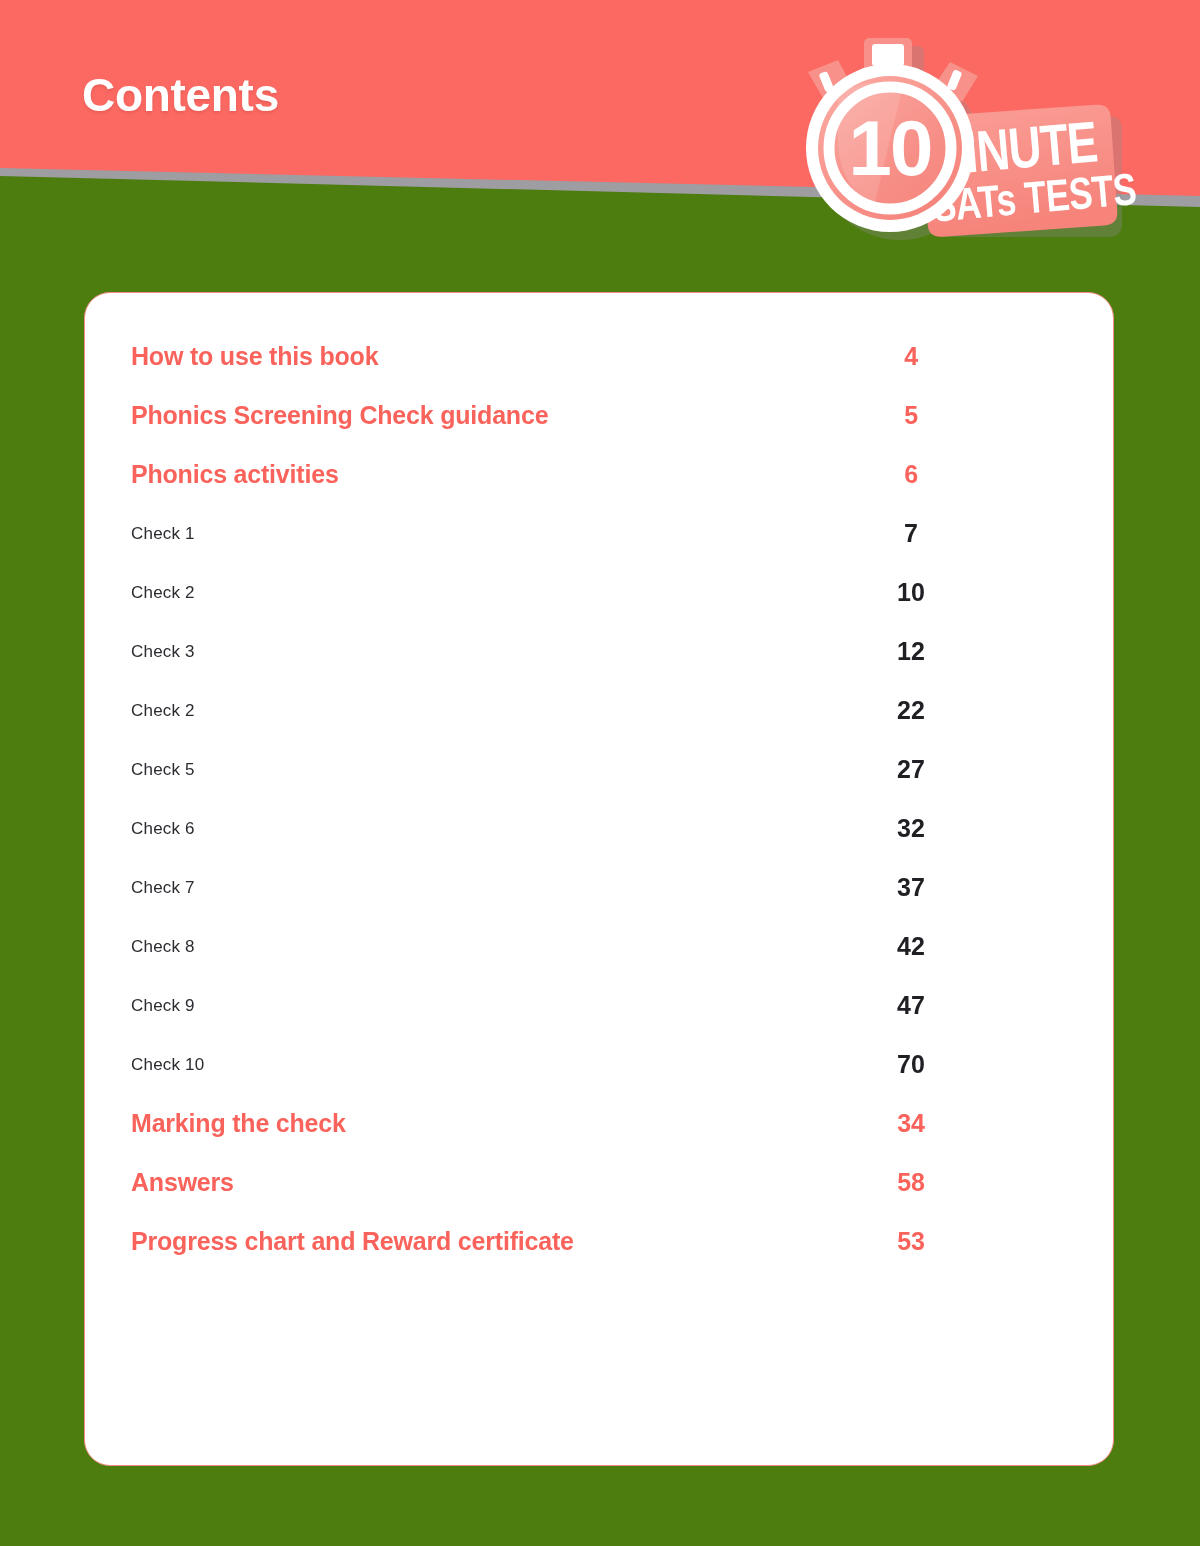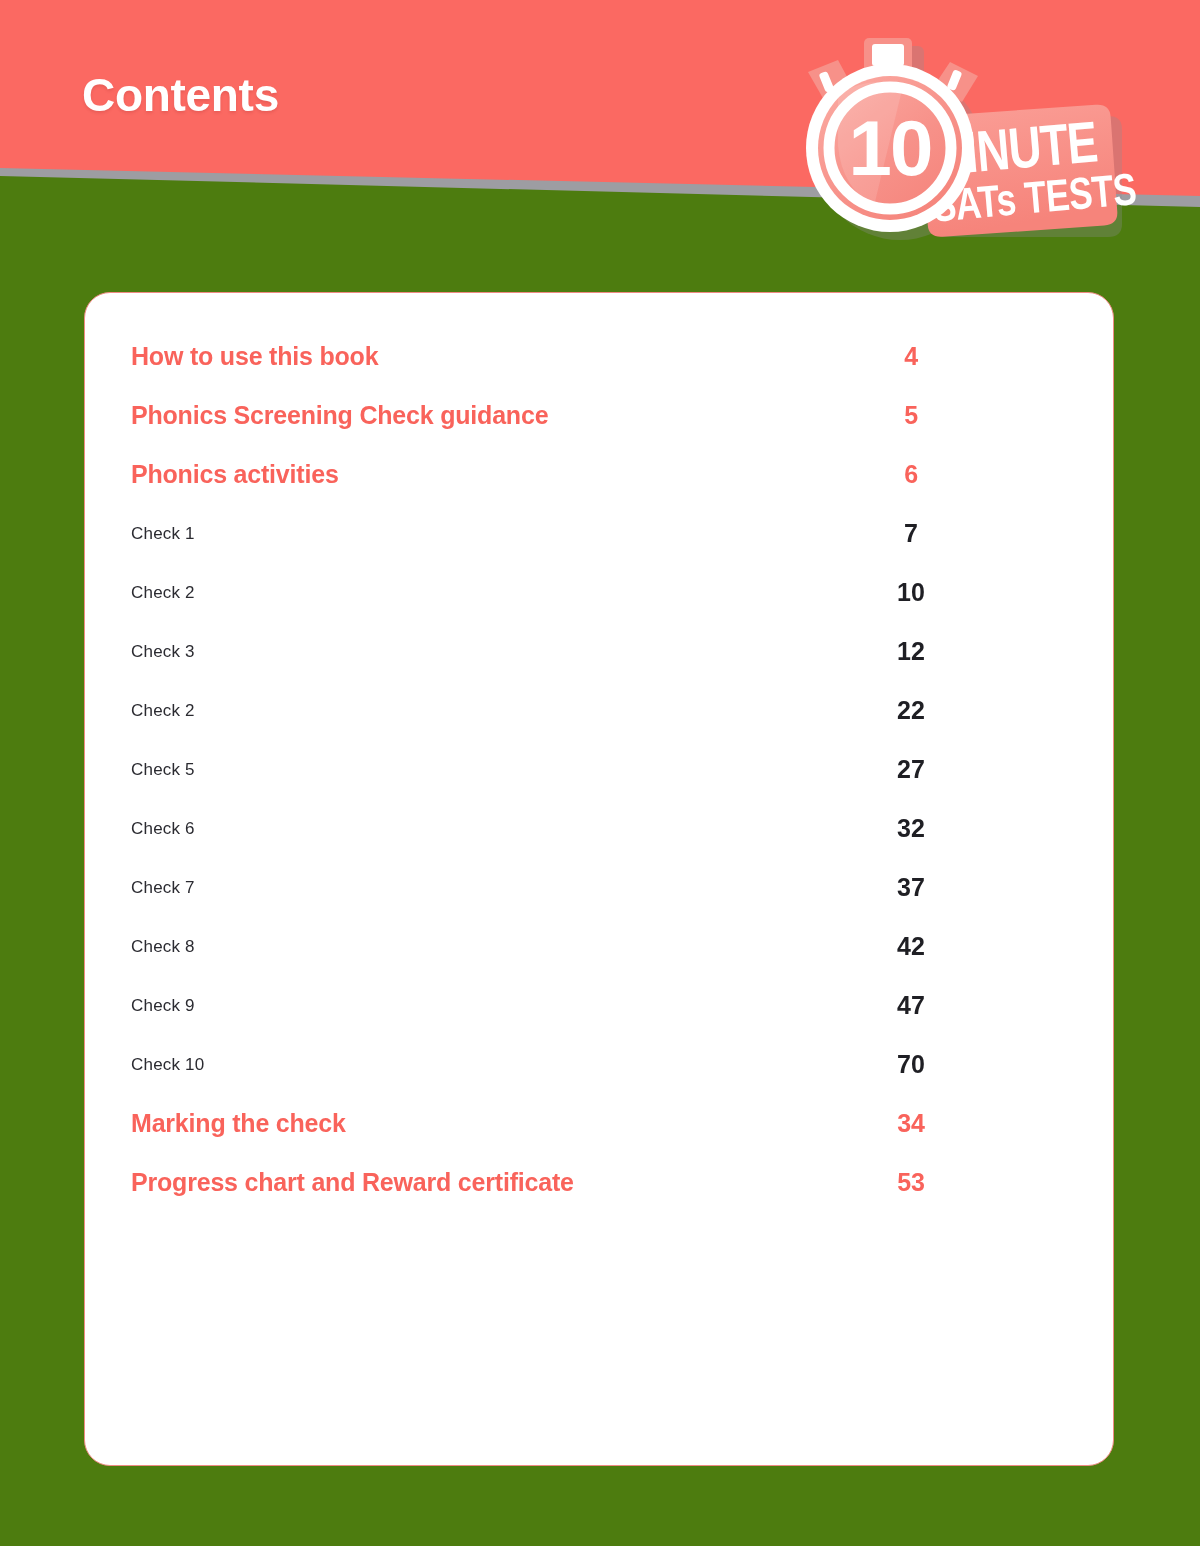--- a/index.html
+++ b/index.html
@@ -244,19 +244,23 @@
         </div>
         <div class="toc-row row-check">
           <span class="toc-label">Check 10</span>
           <span class="toc-page">70</span>
         </div>
         <div class="toc-row row-section">
           <span class="toc-label">Marking the check</span>
           <span class="toc-page">34</span>
         </div>
         <div class="toc-row row-section">
+          <span class="toc-label">Answers</span>
+          <span class="toc-page">58</span>
+        </div>
+        <div class="toc-row row-section">
           <span class="toc-label">Progress chart and Reward certificate</span>
           <span class="toc-page">53</span>
         </div>
       </div>
   </div>
 
 </div>
 
 </body></html>

